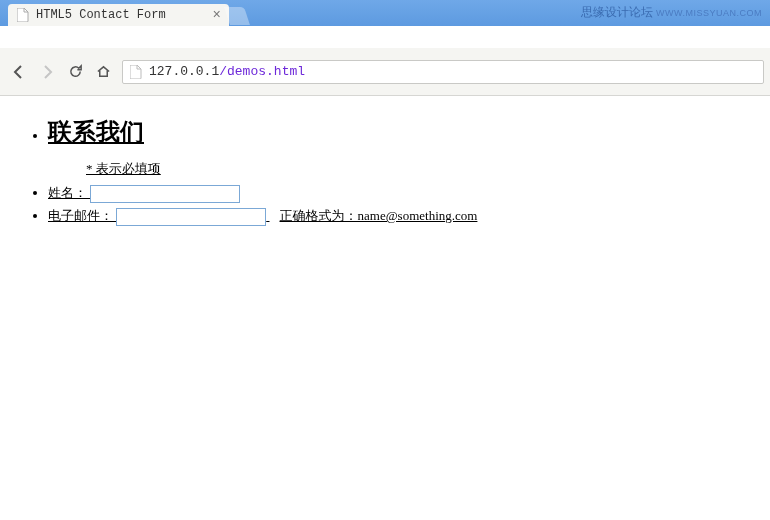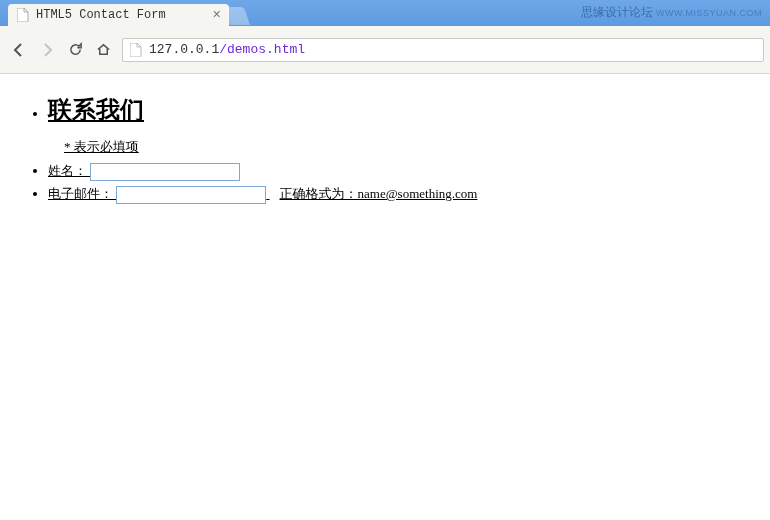--- a/index.html
+++ b/index.html
@@ -72,20 +72,21 @@
     }
     .watermark .url { font-size: 9px; letter-spacing: 0.5px; color: #4b7cc2; font-family: Arial, sans-serif; }
     .toolbar {
       background: #f5f5f2;
       height: 48px;
       display: flex;
       align-items: center;
       padding: 0 6px;
       border-bottom: 1px solid #d6d6d3;
       gap: 2px;
+      margin-top: 22px;
     }
     .nav-btn {
       width: 26px;
       height: 24px;
       display: inline-flex;
       align-items: center;
       justify-content: center;
       color: #606060;
     }
     .nav-btn.disabled { color: #bdbdbd; }
@@ -115,21 +116,21 @@
       list-style: disc;
       padding-left: 20px;
     }
     .content ul > li { margin: 4px 0; }
     .heading-li h2 {
       font-size: 24px;
       font-weight: bold;
       margin: 12px 0 12px 0;
     }
     .required-note {
-      margin: 6px 0 6px 16px;
+      margin: 6px 0 6px 38px;
       font-size: 13px;
     }
     .field-row {
       font-size: 13px;
       white-space: nowrap;
     }
     .field-row input[type="text"] {
       border: 1px solid #7ba8d6;
       height: 18px;
       font-family: inherit;

